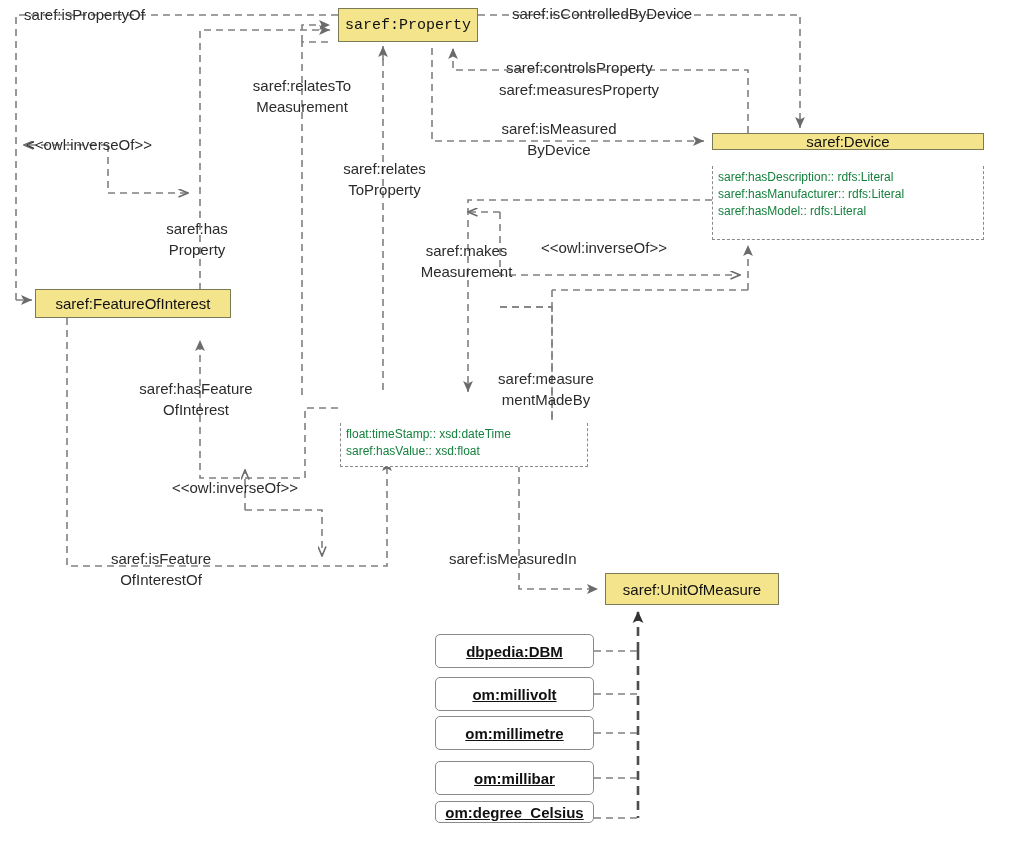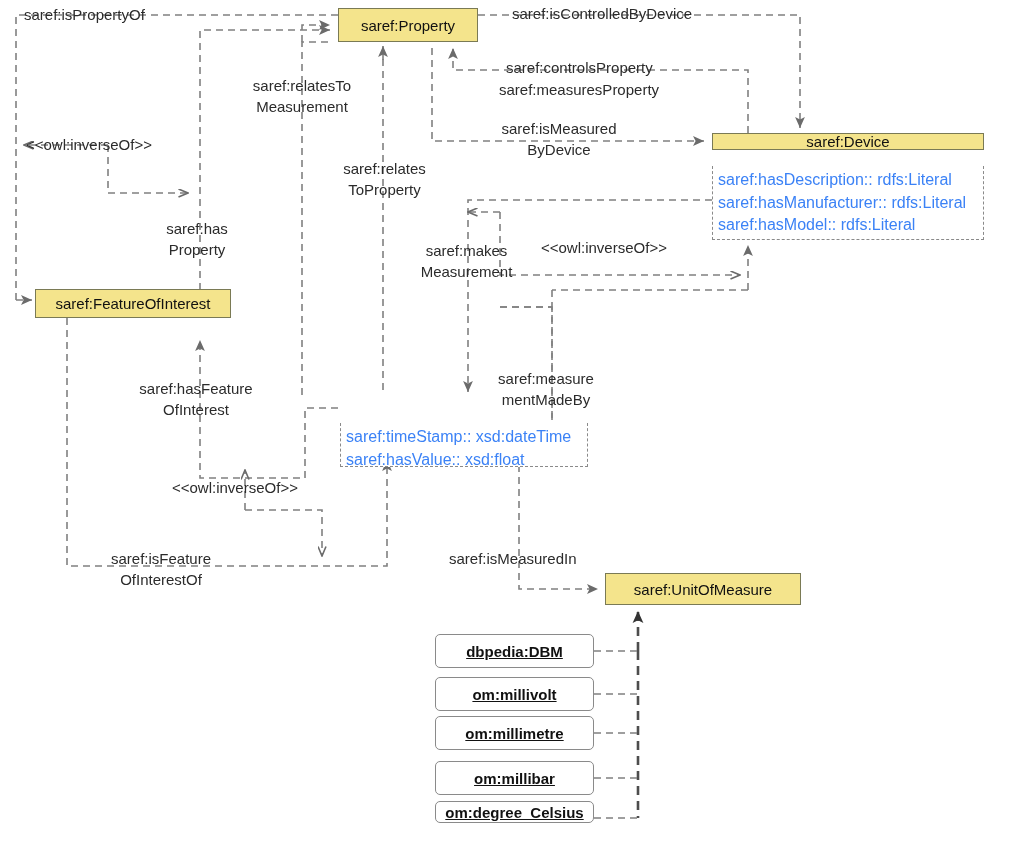--- a/index.html
+++ b/index.html
@@ -60,22 +60,22 @@
     align-items: center;
     justify-content: center;
     white-space: nowrap;
   }
   .node-attrs {
     position: absolute;
     box-sizing: border-box;
     background: #ffffff;
     border: 1.5px dashed #8a8a8a;
     border-top: none;
-    color: #3b82f6;
-    font-size: 16px;
+    color: #15803d;
+    font-size: 12px;
     padding: 3px 4px 3px 5px;
     line-height: 1.42;
     white-space: nowrap;
   }
   .instance-box {
     position: absolute;
     box-sizing: border-box;
     background: #ffffff;
     border: 1.4px solid #8a8a8a;
     border-radius: 5px;
@@ -169,43 +169,43 @@
 
     <path class="edge-thick" d="M 638,651 L 638,611" marker-end="url(#arrowFilledDark)"></path>
     <path class="edge-thick" d="M 638,651 L 638,818"></path>
     <path class="edge" d="M 594,651 L 638,651"></path>
     <path class="edge" d="M 594,694 L 638,694"></path>
     <path class="edge" d="M 594,733 L 638,733"></path>
     <path class="edge" d="M 594,778 L 638,778"></path>
     <path class="edge" d="M 594,818 L 638,818"></path>
   </svg>
 
-  <div class="node-box" style="left:338px; top:8px; width:140px; height:34px;">
+  <div class="node-box" style="left:338px; top:8px; width:140px; height:34px;font-family:Liberation Mono, monospace;">
     <span>saref:Property</span>
   </div>
 
   <div class="node-header" style="left:712px; top:133px; width:272px; height:17px;">
     <span>saref:Device</span>
   </div>
   <div class="node-attrs" style="left:712px; top:166px; width:272px; height:74px;">
     <div>saref:hasDescription:: rdfs:Literal</div>
     <div>saref:hasManufacturer:: rdfs:Literal</div>
     <div>saref:hasModel:: rdfs:Literal</div>
   </div>
 
   <div class="node-box" style="left:35px; top:289px; width:196px; height:29px;">
     <span>saref:FeatureOfInterest</span>
   </div>
 
   <div class="node-attrs" style="left:340px; top:423px; width:248px; height:44px;">
-    <div>saref:timeStamp:: xsd:dateTime</div>
+    <div>float:timeStamp:: xsd:dateTime</div>
     <div>saref:hasValue::  xsd:float</div>
   </div>
 
-  <div class="node-box" style="left:605px; top:573px; width:196px; height:32px;">
+  <div class="node-box" style="left:605px; top:573px; width:174px; height:32px;">
     <span>saref:UnitOfMeasure</span>
   </div>
 
   <div class="instance-box" style="left:435px; top:634px; width:159px; height:34px;">
     <span>dbpedia:DBM</span>
   </div>
   <div class="instance-box" style="left:435px; top:677px; width:159px; height:34px;">
     <span>om:millivolt</span>
   </div>
   <div class="instance-box" style="left:435px; top:716px; width:159px; height:34px;">

